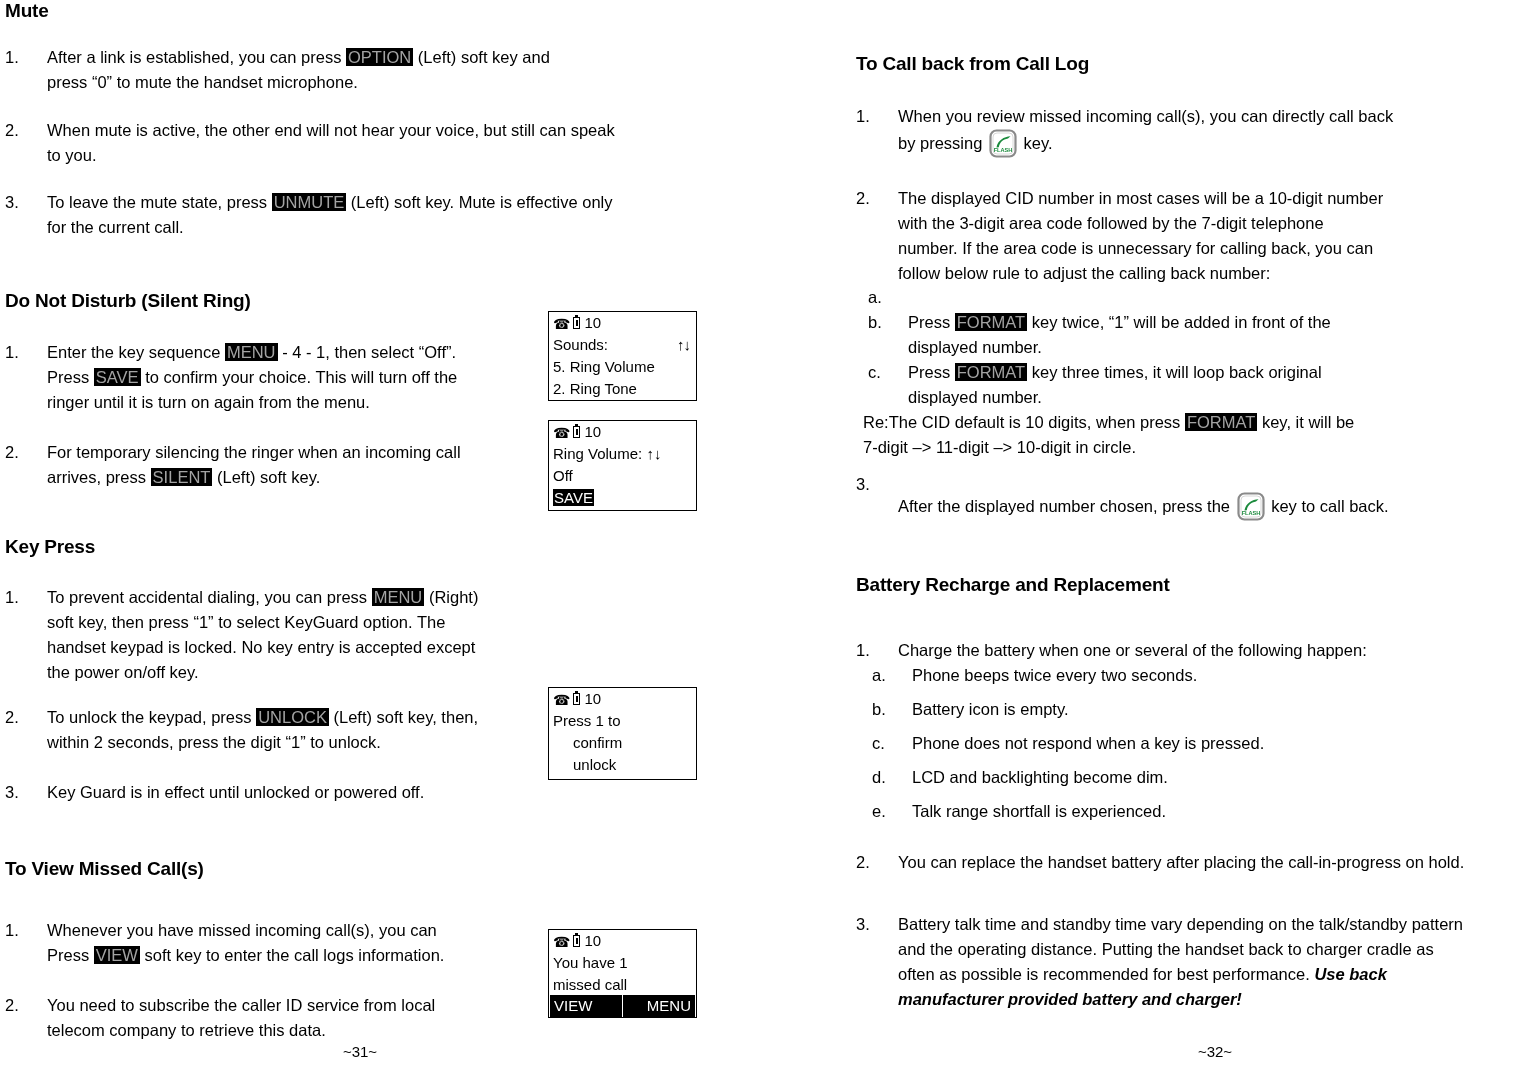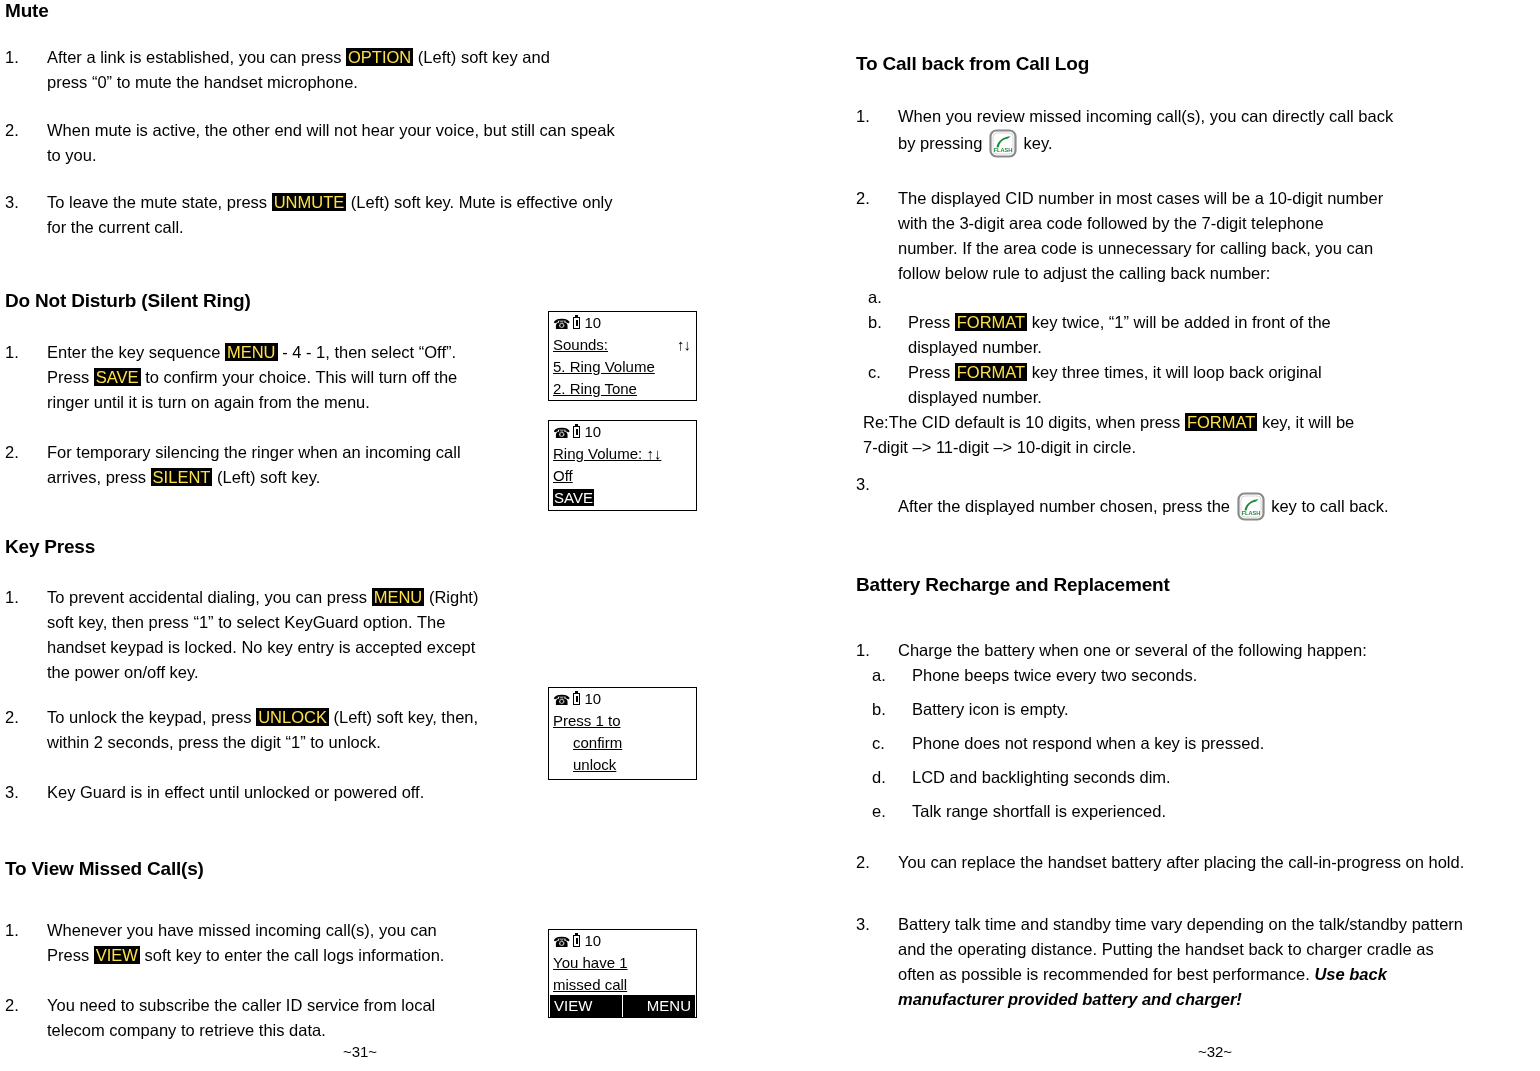--- a/index.html
+++ b/index.html
@@ -75,21 +75,21 @@
 
   .plain {
     position: absolute;
     font-size: 16.5px;
     line-height: 25px;
   }
 
   
   .key {
     background: #000000;
-    color: #fde047;
+    color: #a3a3a3;
     padding: 0 2px;
     font-weight: normal;
     white-space: nowrap;
   }
 
   .bolditalic { font-weight: bold; font-style: italic; }
 
   
   .lcd {
     position: absolute;
@@ -102,21 +102,20 @@
   .lcd .statusbar {
     position: relative;
     height: 22px;
     padding-left: 4px;
     white-space: nowrap;
   }
   .lcd .line {
     padding-left: 4px;
     white-space: nowrap;
     position: relative;
-    text-decoration: underline;
   }
   .lcd .line.indent { padding-left: 24px; }
   .lcd .arrows {
     position: absolute;
     right: 6px;
     top: 0;
     letter-spacing: -1px;
   }
   .lcd .inv {
     background: #000000;
@@ -357,21 +356,21 @@
     <div class="subitem" style="left:32px; top:697px; width:660px;">
       <span class="num">b.</span>
       <span class="body">Battery icon is empty.</span>
     </div>
     <div class="subitem" style="left:32px; top:731px; width:660px;">
       <span class="num">c.</span>
       <span class="body">Phone does not respond when a key is pressed.</span>
     </div>
     <div class="subitem" style="left:32px; top:765px; width:660px;">
       <span class="num">d.</span>
-      <span class="body">LCD and backlighting seconds dim.</span>
+      <span class="body">LCD and backlighting become dim.</span>
     </div>
     <div class="subitem" style="left:32px; top:799px; width:660px;">
       <span class="num">e.</span>
       <span class="body">Talk range shortfall is experienced.</span>
     </div>
 
     <div class="item lvl1" style="left:16px; top:850px; width:700px;">
       <span class="num">2.</span>
       <span class="body">You can replace the handset battery after placing the call-in-progress on hold.</span>
     </div>

